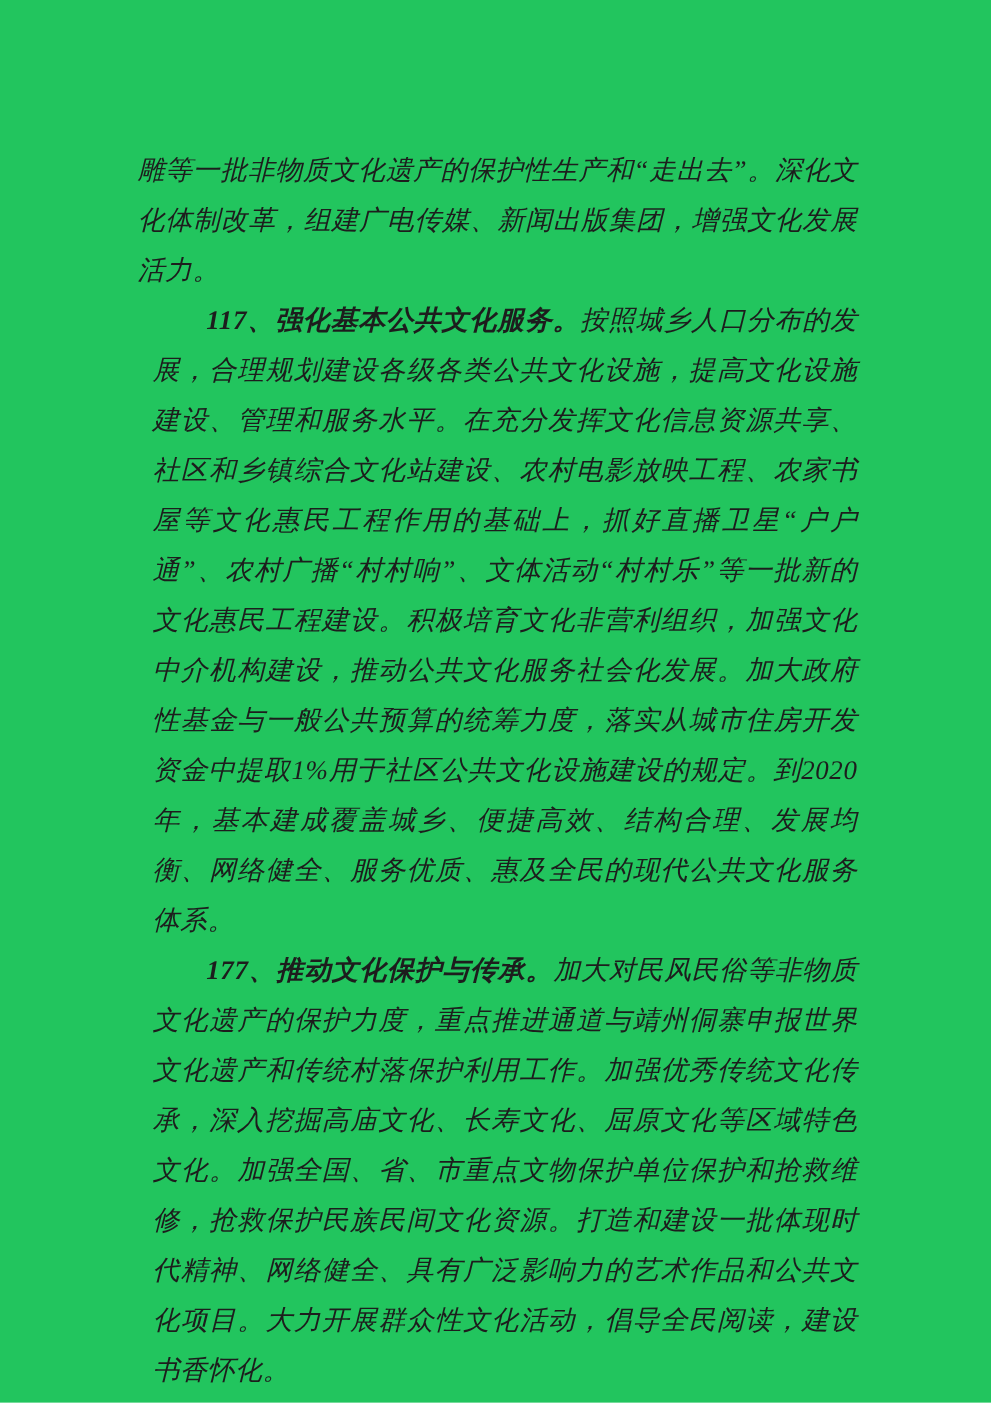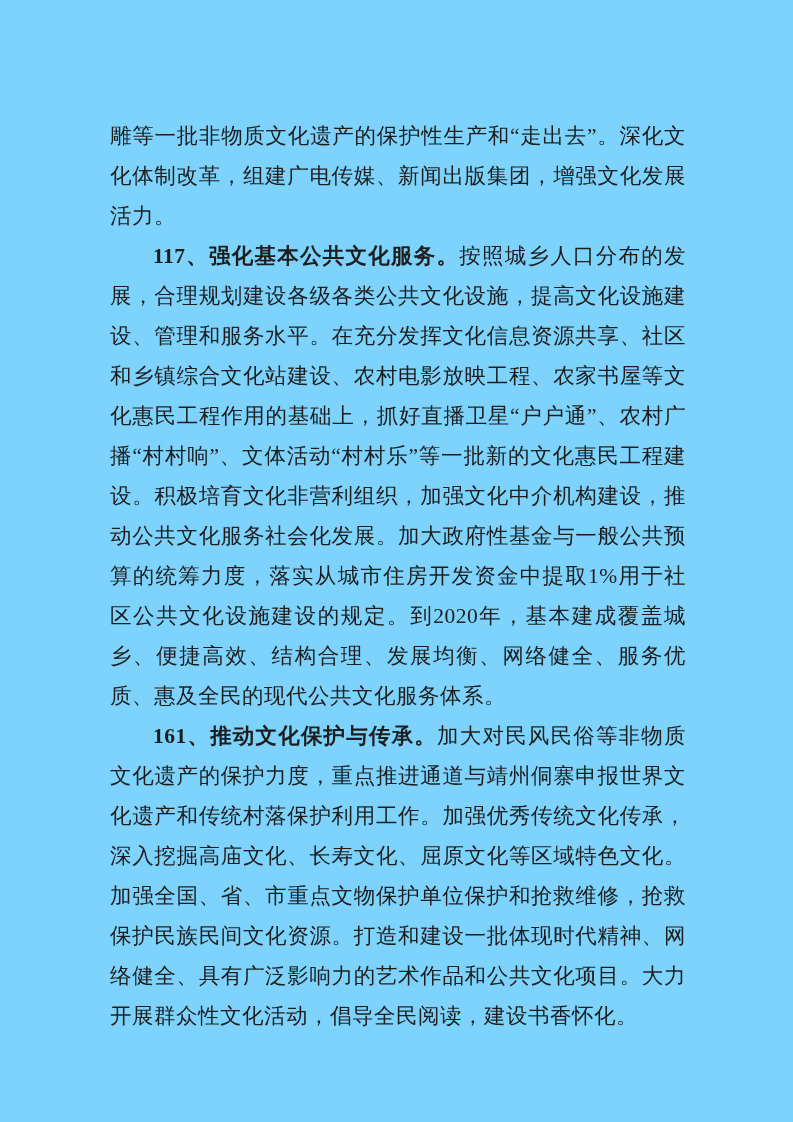--- a/index.html
+++ b/index.html
@@ -10,40 +10,42 @@
     width: 793px;
     height: 1122px;
     background: #ffffff;
     position: relative;
     overflow: hidden;
     font-family: "Liberation Serif", "DejaVu Serif", serif;
   }
   .page {
     position: absolute;
     inset: 0;
-    background: #7dd3fc;
+    background: #22c55e;
+    font-style: italic;
   }
   .text-block {
     position: absolute;
     left: 110px;
     top: 116px;
     width: 576px;
     font-size: 21.5px;
     line-height: 40px;
     text-align: justify;
     text-justify: inter-ideograph;
     color: #1d1d1d;
     letter-spacing: 0.5px;
   }
   .para {
     margin: 0;
     padding: 0;
   }
   .para.indent {
     text-indent: 2em;
+    margin-left: 12px;
   }
   .lead {
     font-weight: 700;
   }
   .page-number {
     position: absolute;
     top: 1024px;
     left: 0;
     width: 793px;
     text-align: right;
@@ -52,16 +54,16 @@
     padding-left: 24px;
   }
 </style>
 </head>
 <body>
 
 <div class="page">
   <div class="text-block">
       <p class="para"><span>雕等一批非物质文化遗产的保护性生产和“走出去”。深化文化体制改革，组建广电传媒、新闻出版集团，增强文化发展活力。</span></p>
       <p class="para indent"><span class="lead">117、强化基本公共文化服务。</span><span>按照城乡人口分布的发展，合理规划建设各级各类公共文化设施，提高文化设施建设、管理和服务水平。在充分发挥文化信息资源共享、社区和乡镇综合文化站建设、农村电影放映工程、农家书屋等文化惠民工程作用的基础上，抓好直播卫星“户户通”、农村广播“村村响”、文体活动“村村乐”等一批新的文化惠民工程建设。积极培育文化非营利组织，加强文化中介机构建设，推动公共文化服务社会化发展。加大政府性基金与一般公共预算的统筹力度，落实从城市住房开发资金中提取1%用于社区公共文化设施建设的规定。到2020年，基本建成覆盖城乡、便捷高效、结构合理、发展均衡、网络健全、服务优质、惠及全民的现代公共文化服务体系。</span></p>
-      <p class="para indent"><span class="lead">161、推动文化保护与传承。</span><span>加大对民风民俗等非物质文化遗产的保护力度，重点推进通道与靖州侗寨申报世界文化遗产和传统村落保护利用工作。加强优秀传统文化传承，深入挖掘高庙文化、长寿文化、屈原文化等区域特色文化。加强全国、省、市重点文物保护单位保护和抢救维修，抢救保护民族民间文化资源。打造和建设一批体现时代精神、网络健全、具有广泛影响力的艺术作品和公共文化项目。大力开展群众性文化活动，倡导全民阅读，建设书香怀化。</span></p>
+      <p class="para indent"><span class="lead">177、推动文化保护与传承。</span><span>加大对民风民俗等非物质文化遗产的保护力度，重点推进通道与靖州侗寨申报世界文化遗产和传统村落保护利用工作。加强优秀传统文化传承，深入挖掘高庙文化、长寿文化、屈原文化等区域特色文化。加强全国、省、市重点文物保护单位保护和抢救维修，抢救保护民族民间文化资源。打造和建设一批体现时代精神、网络健全、具有广泛影响力的艺术作品和公共文化项目。大力开展群众性文化活动，倡导全民阅读，建设书香怀化。</span></p>
     </div>
   <div class="page-number">86</div>
 </div>
 
 </body></html>

